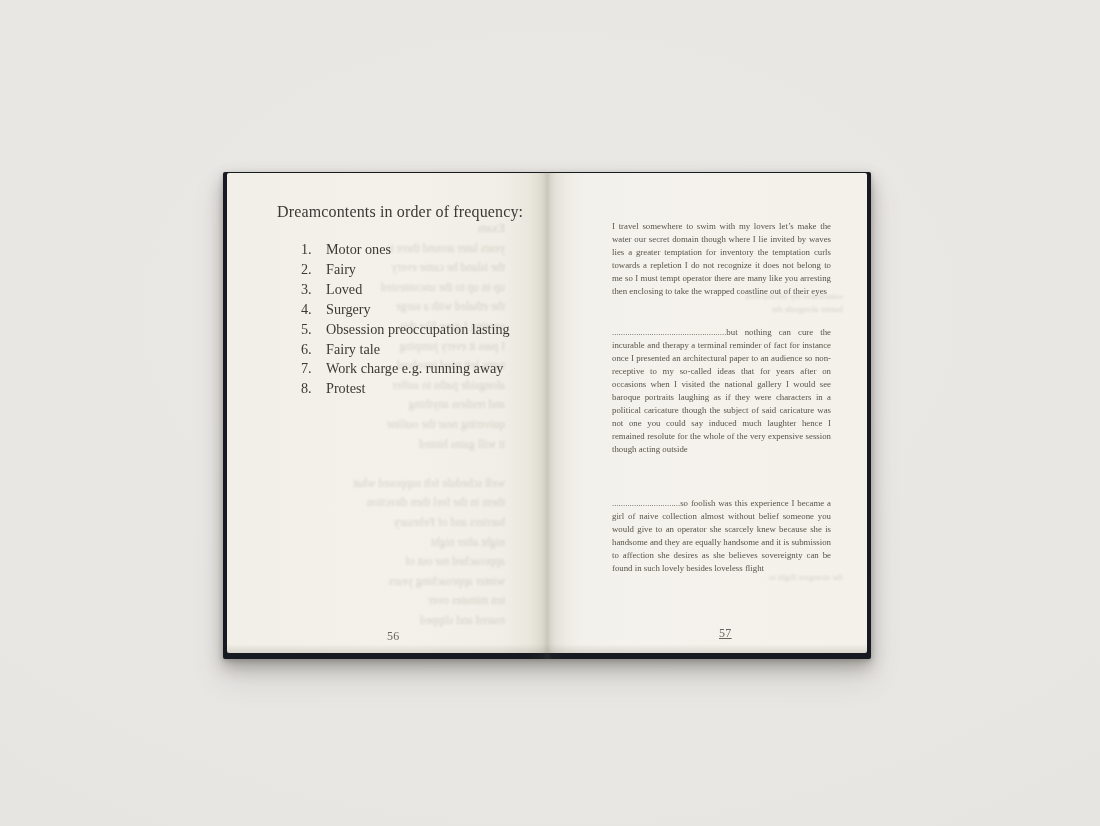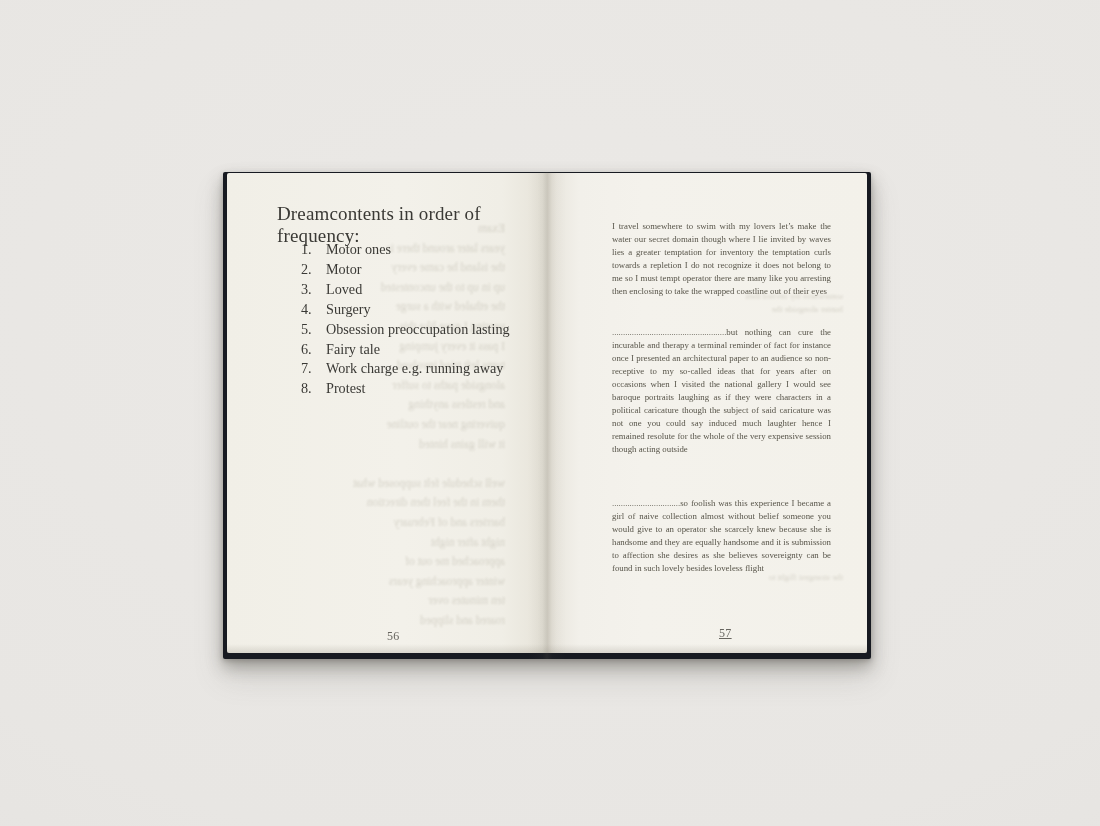--- a/index.html
+++ b/index.html
@@ -25,21 +25,21 @@
   }
   .pages::after{
     content:'';position:absolute;left:0;right:0;bottom:0;height:9px;pointer-events:none;
     background:linear-gradient(to top, rgba(118,112,98,.20), rgba(118,112,98,0));
   }
   .crease{
     position:absolute;left:50%;top:0;bottom:0;width:38px;transform:translateX(-50%);pointer-events:none;
     background:linear-gradient(to right, rgba(110,105,92,0) 0%, rgba(110,105,92,.07) 38%, rgba(110,105,92,.17) 50%, rgba(110,105,92,.05) 63%, rgba(110,105,92,0) 100%);
   }
   
-  .heading{position:absolute;left:50px;top:30px;font-size:19px;letter-spacing:.15px;color:#3a3935;}
+  .heading{position:absolute;left:50px;top:30px;font-size:16px;letter-spacing:.15px;color:#3a3935;}
   .dream-list{position:absolute;left:74px;top:67px;font-size:14.2px;line-height:19.9px;color:#3a3935;}
   .li{display:flex;}
   .li .num{width:17px;flex:none;text-align:left;}
   .li .lt{margin-left:8px;}
   .li .ln{display:block;}
   .pagenum{position:absolute;font-size:12px;color:#67655f;letter-spacing:.3px;}
   .pagenum.pl{left:160px;top:456px;}
   .pagenum.pr{left:172px;top:453px;text-decoration:underline;}
   
   .rp-text{
@@ -100,21 +100,21 @@
         <div class="dream-list">
           <div class="li">
             <span class="num">1.</span>
             <span class="lt">
                 <span class="ln">Motor ones</span>
               </span>
           </div>
           <div class="li">
             <span class="num">2.</span>
             <span class="lt">
-                <span class="ln">Motor</span>
+                <span class="ln">Fairy</span>
               </span>
           </div>
           <div class="li">
             <span class="num">3.</span>
             <span class="lt">
                 <span class="ln">Loved</span>
               </span>
           </div>
           <div class="li">
             <span class="num">4.</span>

